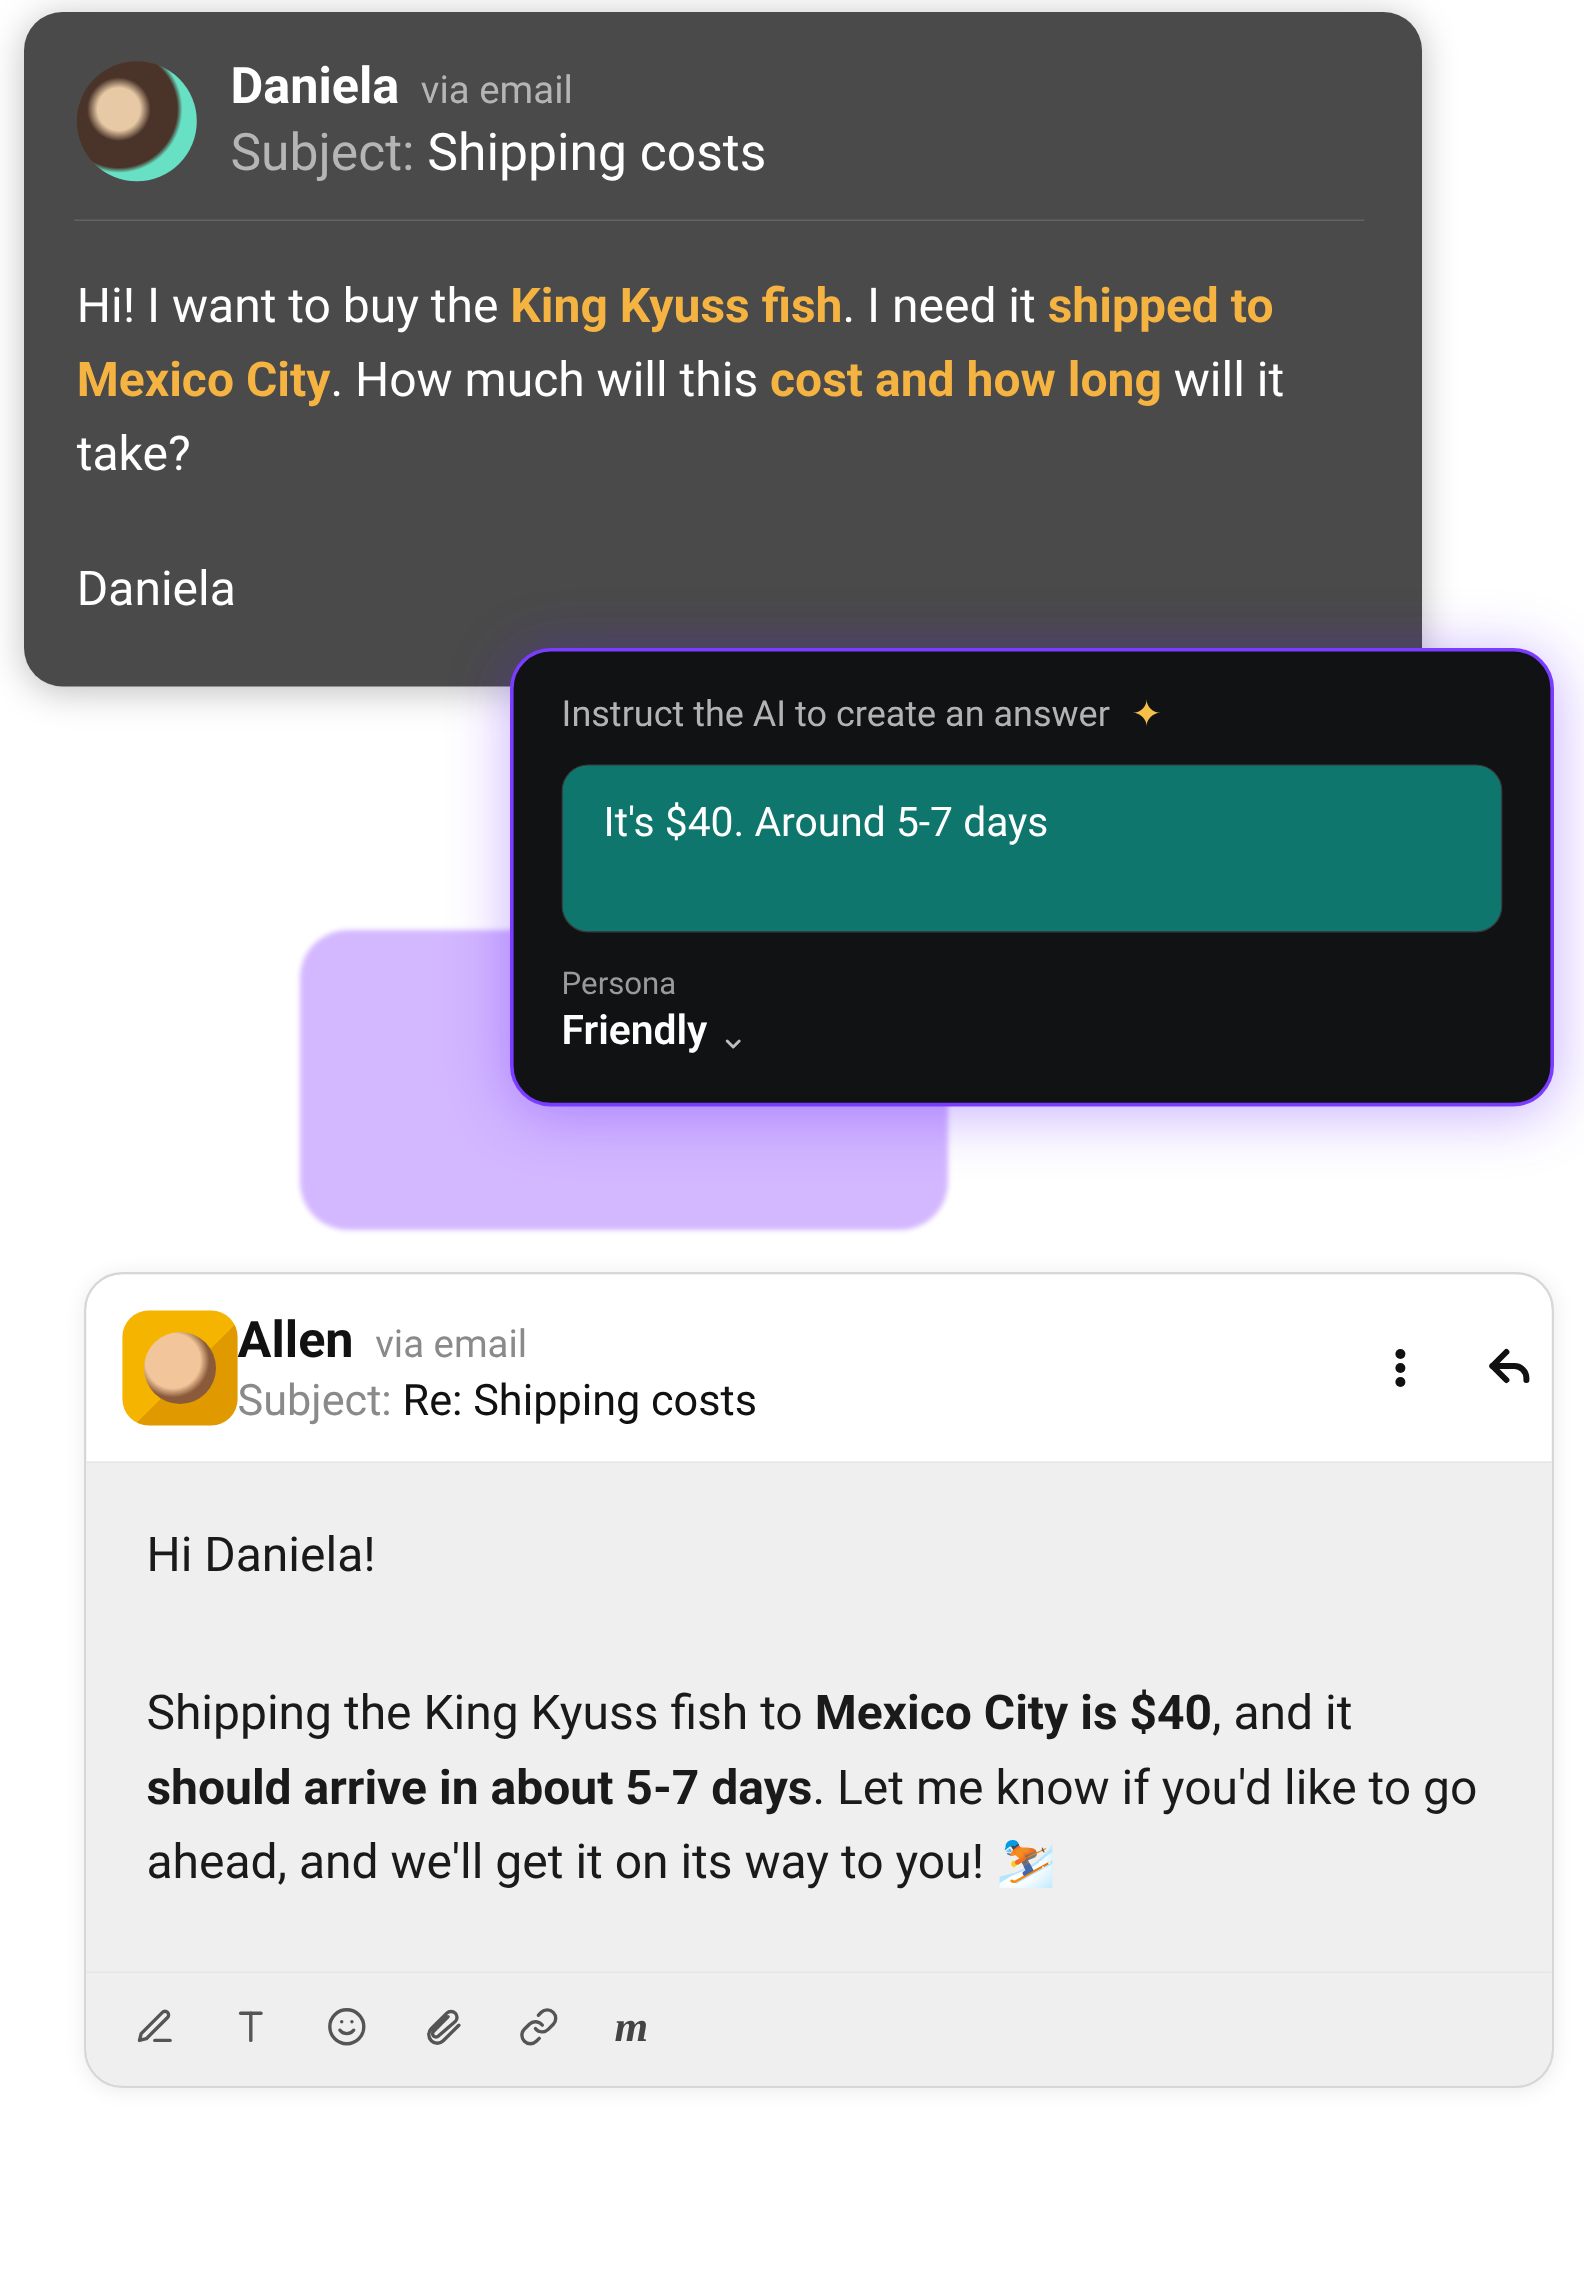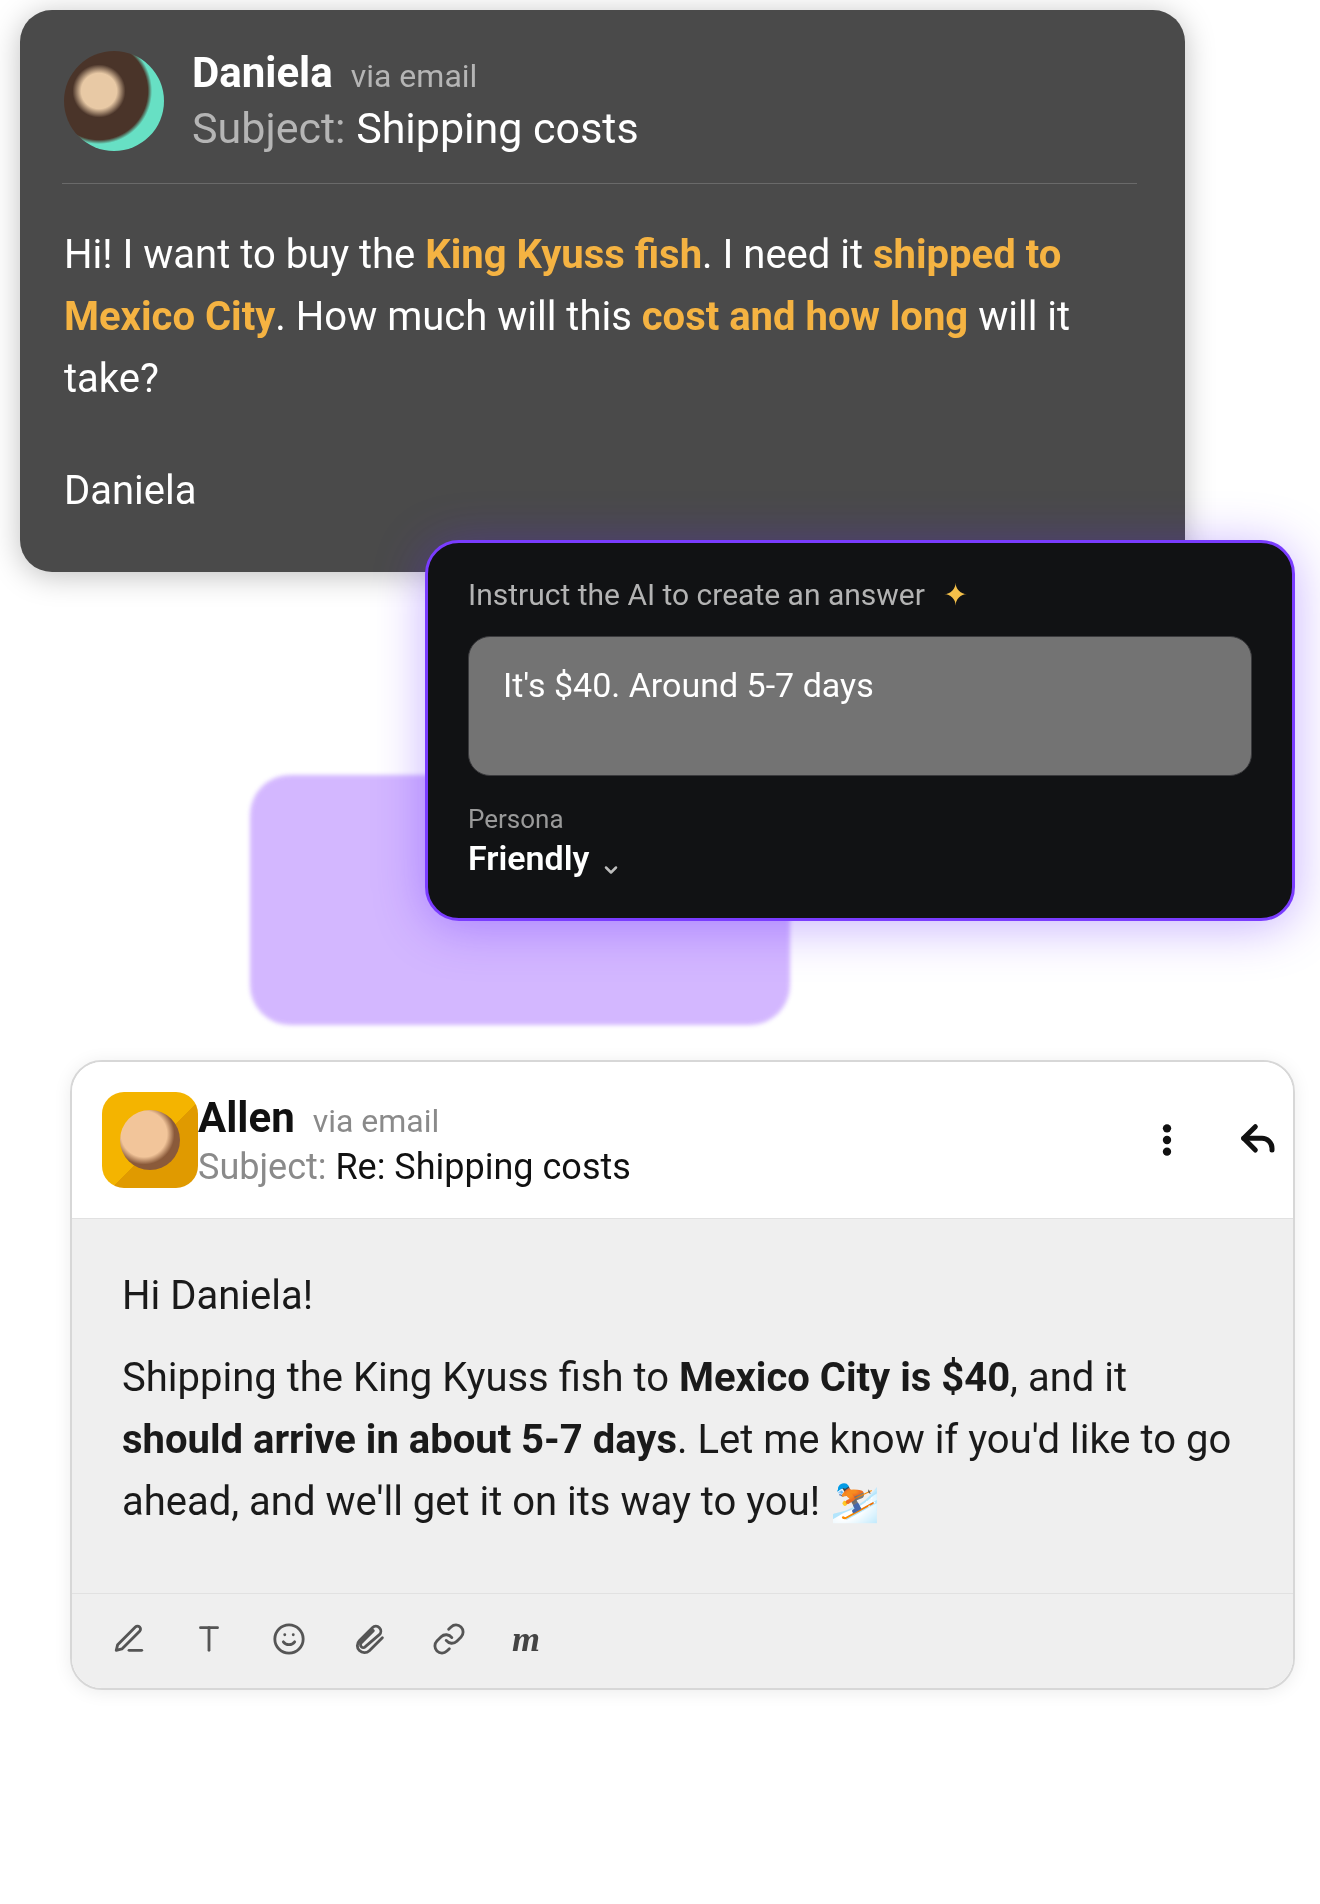--- a/index.html
+++ b/index.html
@@ -114,21 +114,21 @@
     color: #b3b3b3;
     margin-bottom: 24px;
   }
   .sparkle {
     color: #f5c04a;
     font-size: 30px;
   }
   .ai-input {
     width: 100%;
     min-height: 140px;
-    background: #737373;
+    background: #0f766e;
     border: 1px solid #3a3a3d;
     border-radius: 22px;
     padding: 28px 34px;
     color: #fff;
     font-size: 34px;
   }
   .ai-bottom {
     display: flex;
     justify-content: space-between;
     align-items: flex-end;
@@ -243,21 +243,21 @@
 
   .card-light .body-area {
     background: #efefef;
     padding: 46px 50px 60px 50px;
     font-size: 40px;
     line-height: 1.55;
     color: #1a1a1a;
     border-top: 1px solid #e1e1e1;
   }
   .card-light .body-area .b { font-weight: 700; }
-  .card-light .greeting { margin-bottom: 20px; }
+  .card-light .greeting { margin-bottom: 70px; }
 
   .card-light .toolbar {
     display: flex;
     align-items: center;
     gap: 46px;
     padding: 24px 40px 28px 40px;
     background: #efefef;
     border-top: 1px solid #e1e1e1;
   }
   .tool-icon {

